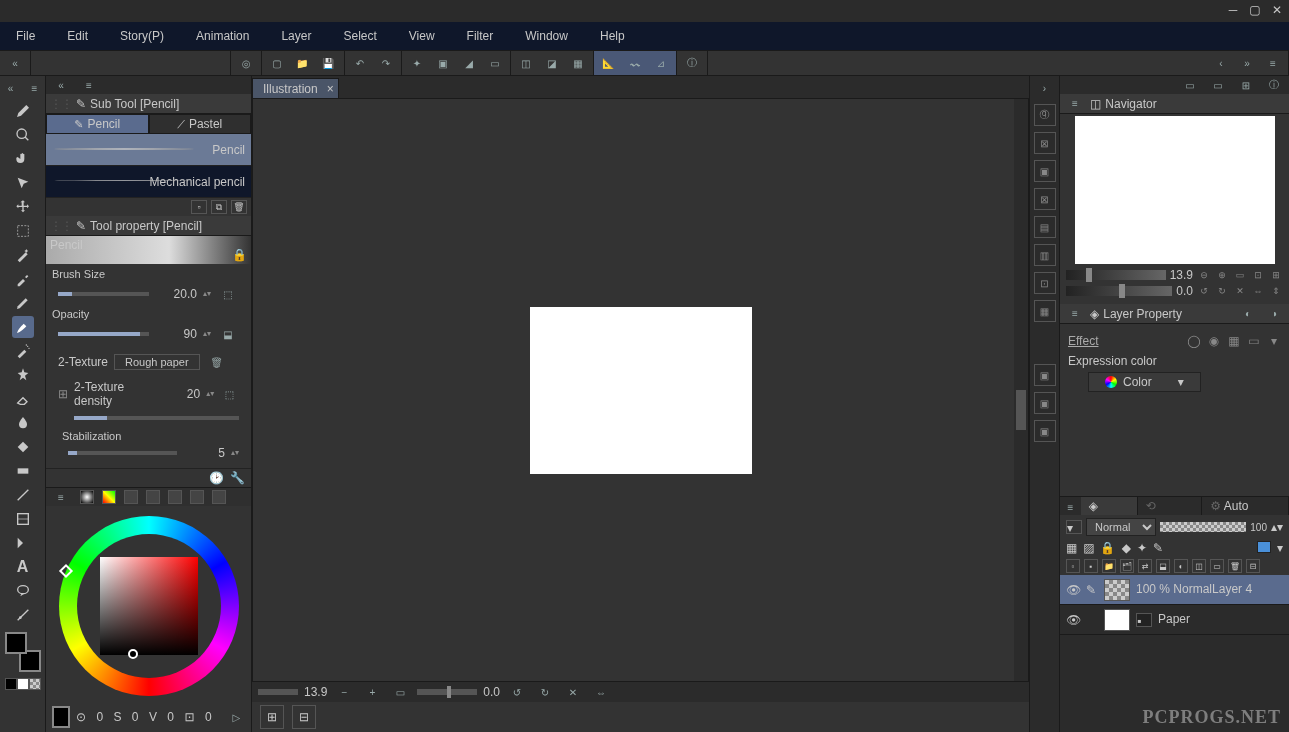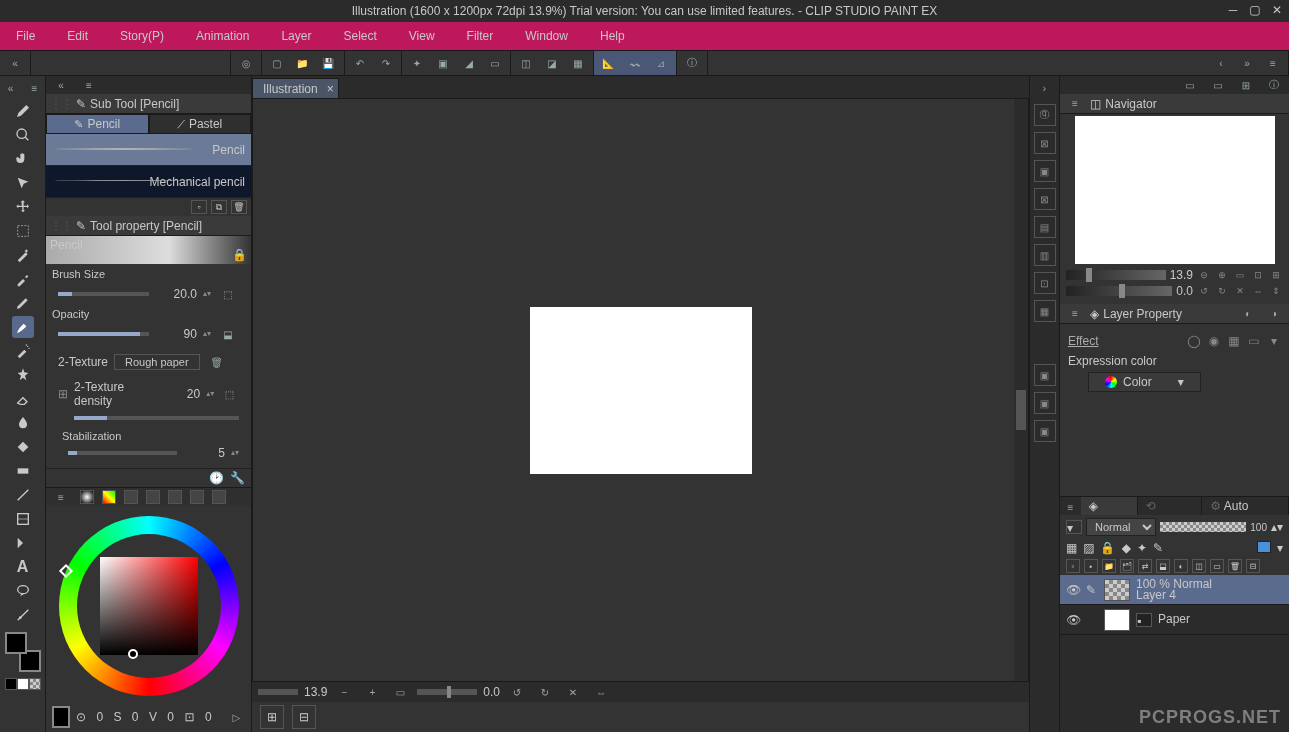--- a/index.html
+++ b/index.html
@@ -1,20 +1,20 @@
 <!DOCTYPE html>
 <html><head>
 <meta charset="utf-8">
 <style>
 * { margin:0; padding:0; box-sizing:border-box; font-family:"Yu Gothic UI",Tahoma,sans-serif; font-size:12px; color:#c8c8c8; user-select:none; }
 body { width:1289px; height:732px; background:#2b2b2b; overflow:hidden; position:relative; }
 .titlebar { height:22px; background:#2b2b2b; display:flex; align-items:center; justify-content:center; position:relative; }
 .title-controls { position:absolute; right:4px; top:2px; display:flex; gap:6px; }
 .title-controls span { width:16px; height:16px; display:flex; align-items:center; justify-content:center; cursor:pointer; }
-.menubar { height:28px; background:#be185d; display:flex; align-items:center; padding:0 6px; gap:12px; }
+.menubar { height:28px; background:#0f172a; display:flex; align-items:center; padding:0 6px; gap:12px; }
 .menubar .menu-item { padding:4px 10px; cursor:pointer; }
 .cmdbar { height:26px; background:#333333; display:flex; align-items:center; border-top:1px solid #1a1a1a; border-bottom:1px solid #1a1a1a; }
 .cmdbar .grp { display:flex; align-items:center; border-right:1px solid #1a1a1a; height:100%; padding:0 4px; gap:4px; }
 .cmdbar .btn, .iconbtn { width:22px; height:20px; display:flex; align-items:center; justify-content:center; cursor:pointer; border-radius:2px; font-size:10px; color:#9aa; }
 .workspace { display:flex; height:calc(100% - 76px); }
 
 
 .toolbox { width:46px; background:#333; border-right:1px solid #1a1a1a; display:flex; flex-direction:column; align-items:center; padding-top:2px; gap:2px; }
 .tool { width:22px; height:22px; display:flex; align-items:center; justify-content:center; cursor:pointer; border-radius:3px; }
 .tool.sel { background:#586a8c; }
@@ -107,28 +107,27 @@
 .lock-row{display:flex;gap:6px;padding:2px 6px;font-size:10px;color:#888;}
 .lock-row span{cursor:pointer;}
 .lbtn-row{display:flex;gap:4px;padding:2px 6px;flex-wrap:wrap;}
 .lbtn-row span{width:14px;height:14px;border:1px solid #555;cursor:pointer;font-size:8px;display:flex;align-items:center;justify-content:center;}
 .layer-list{flex:1;background:#2b2b2b;}
 .layer-item{height:30px;display:flex;align-items:center;gap:6px;padding:0 6px;border-bottom:1px solid #1a1a1a;}
 .layer-item.sel{background:#5a6b8e;}
 .layer-item .eye{width:14px;cursor:pointer;}
 .layer-item .thumb{width:26px;height:22px;background:#fff;border:1px solid #555;}
 .layer-item .check{background:repeating-conic-gradient(#888 0 25%,#ccc 0 50%) 0 0/8px 8px;}
-.layer-item .info{display:flex;flex-direction:column;font-size:10px;line-height:11px;}
-.watermark{position:absolute;right:8px;bottom:4px;font-size:18px;font-weight:700;letter-spacing:1px;color:#888;font-family:Liberation Sans, sans-serif;opacity:.9;}
+.layer-item .info{display:flex;flex-direction:row;font-size:10px;line-height:11px;}
+.watermark{position:absolute;right:8px;bottom:4px;font-size:18px;font-weight:700;letter-spacing:1px;color:#888;font-family:Liberation Serif, serif;opacity:.9;}
 </style>
 </head>
 <body>
 
 <div class="titlebar">
-  <span>Illustration (1600 x 1200px 72dpi 13.9%)  Trial version: You can use limited features. - CLIP STUDIO PAINT EX</span>
   <div class="title-controls">
     <span>─</span>
     <span>▢</span>
     <span>✕</span>
   </div>
 </div>
 
 <div class="menubar">
   <span class="menu-item">File</span>
   <span class="menu-item">Edit</span>

